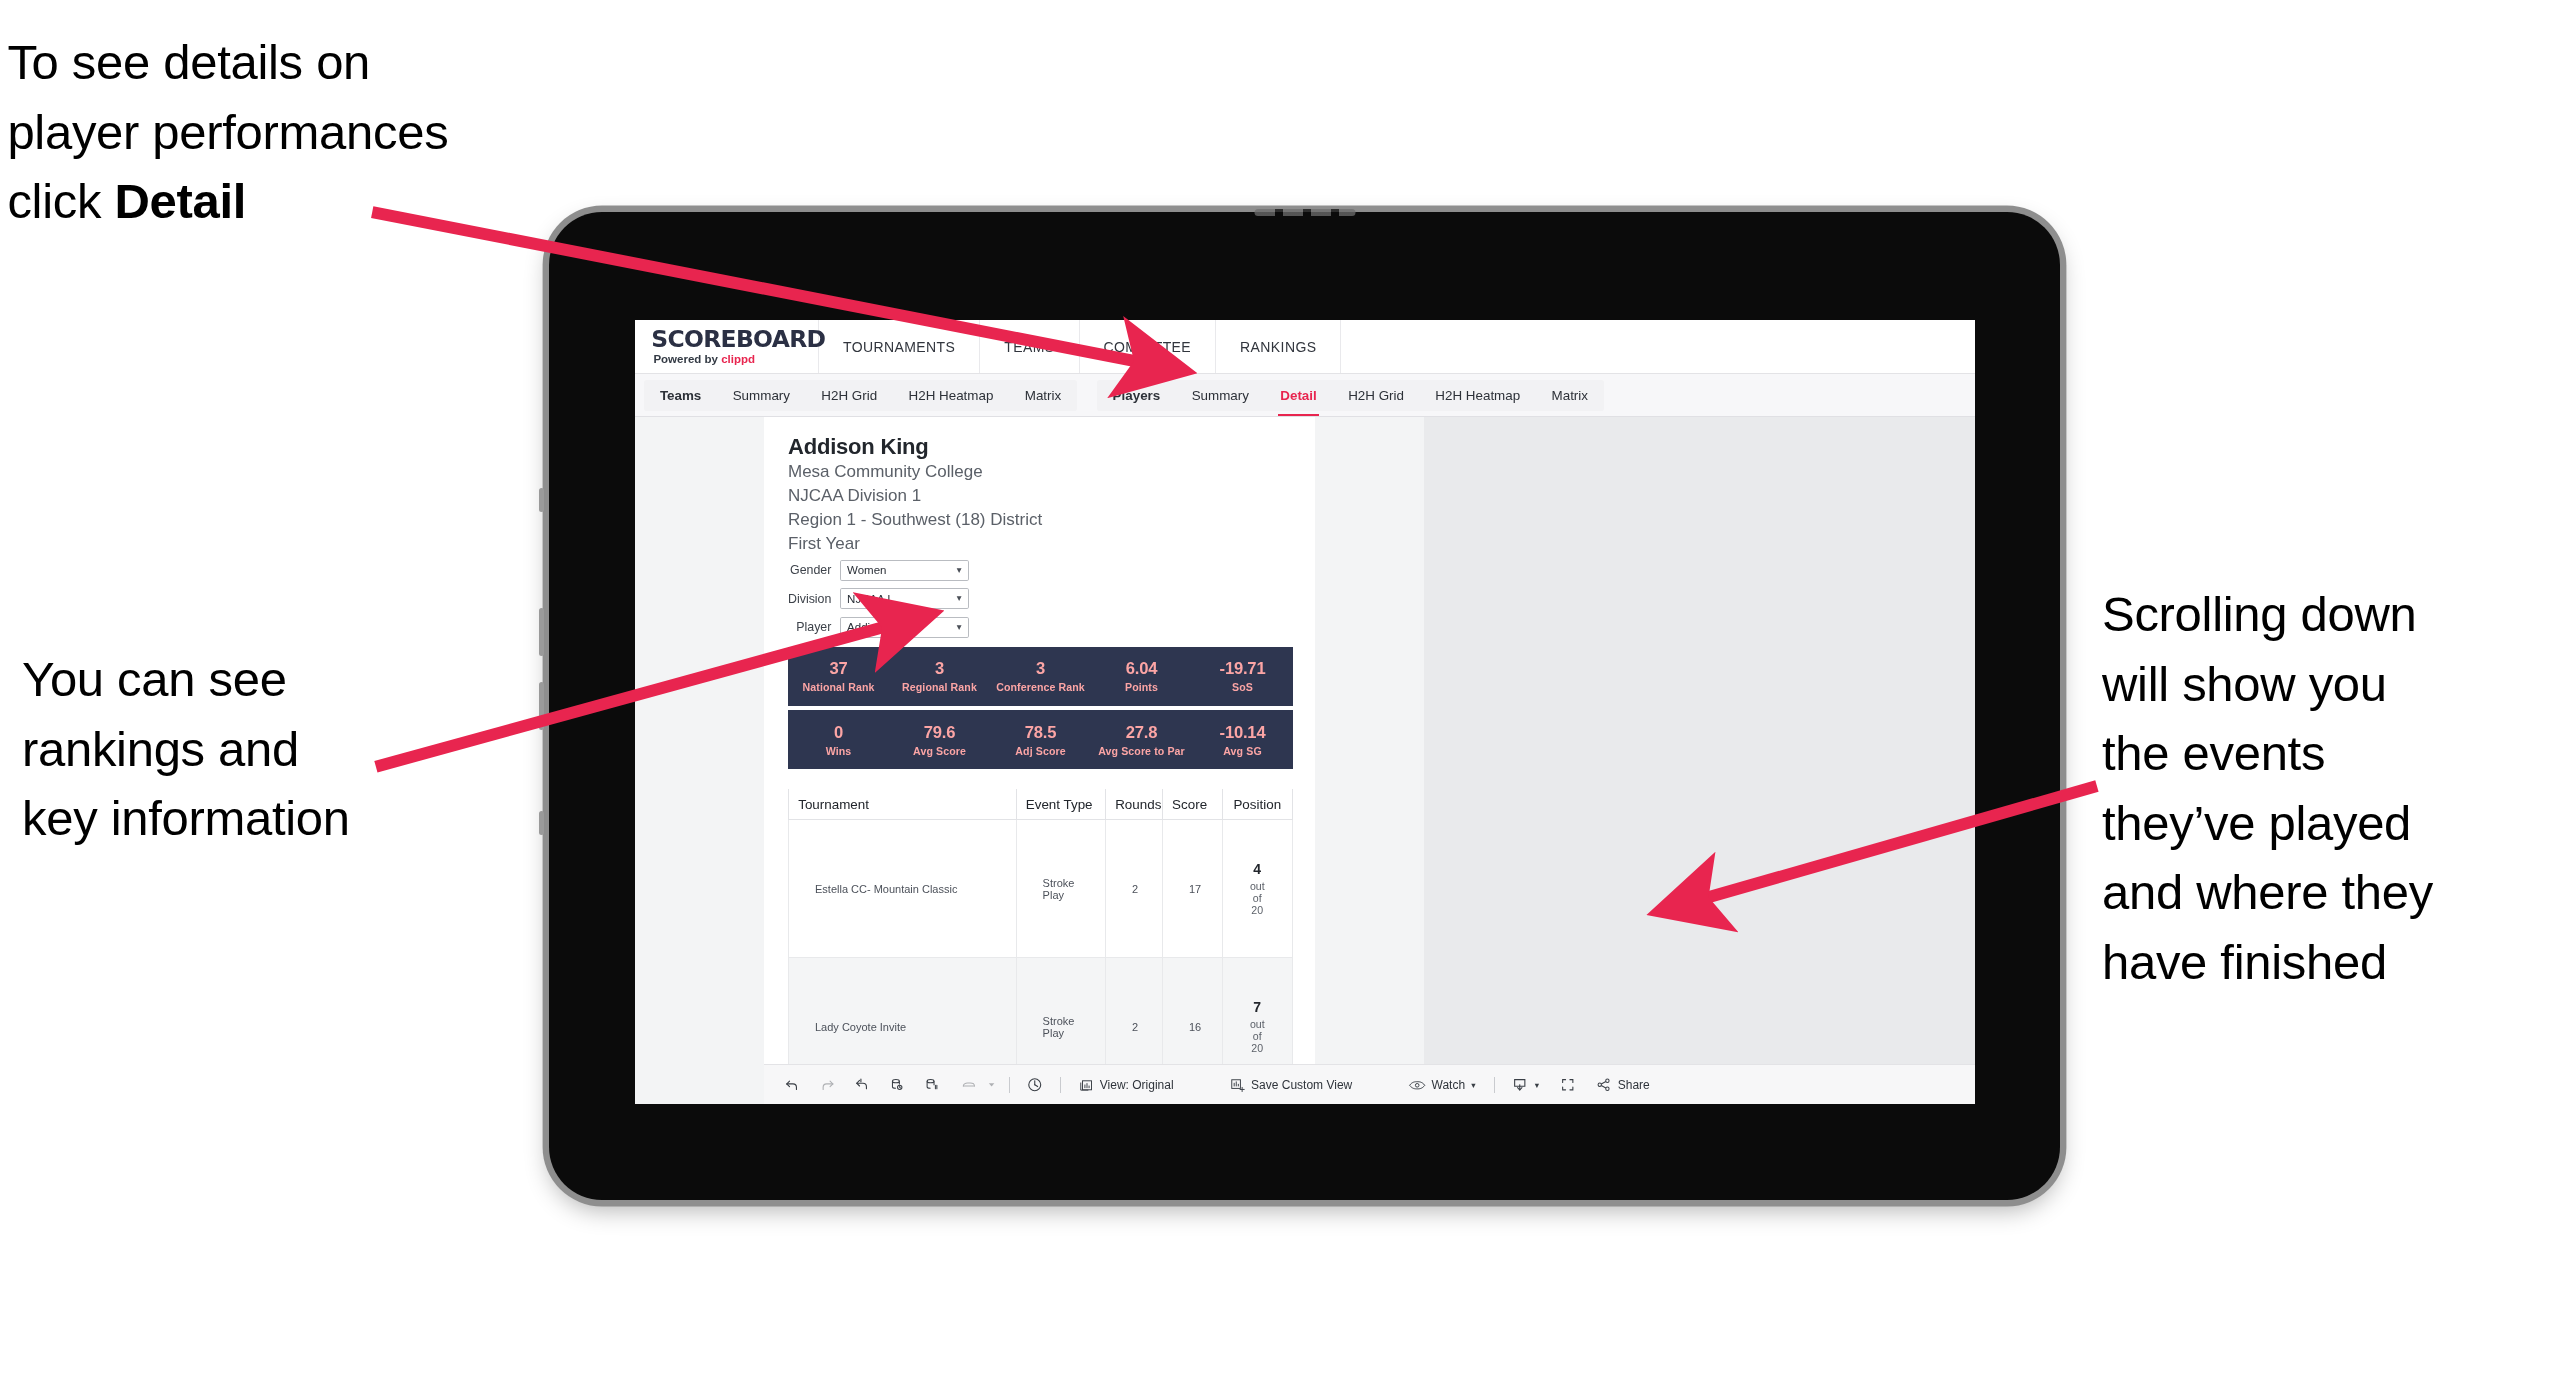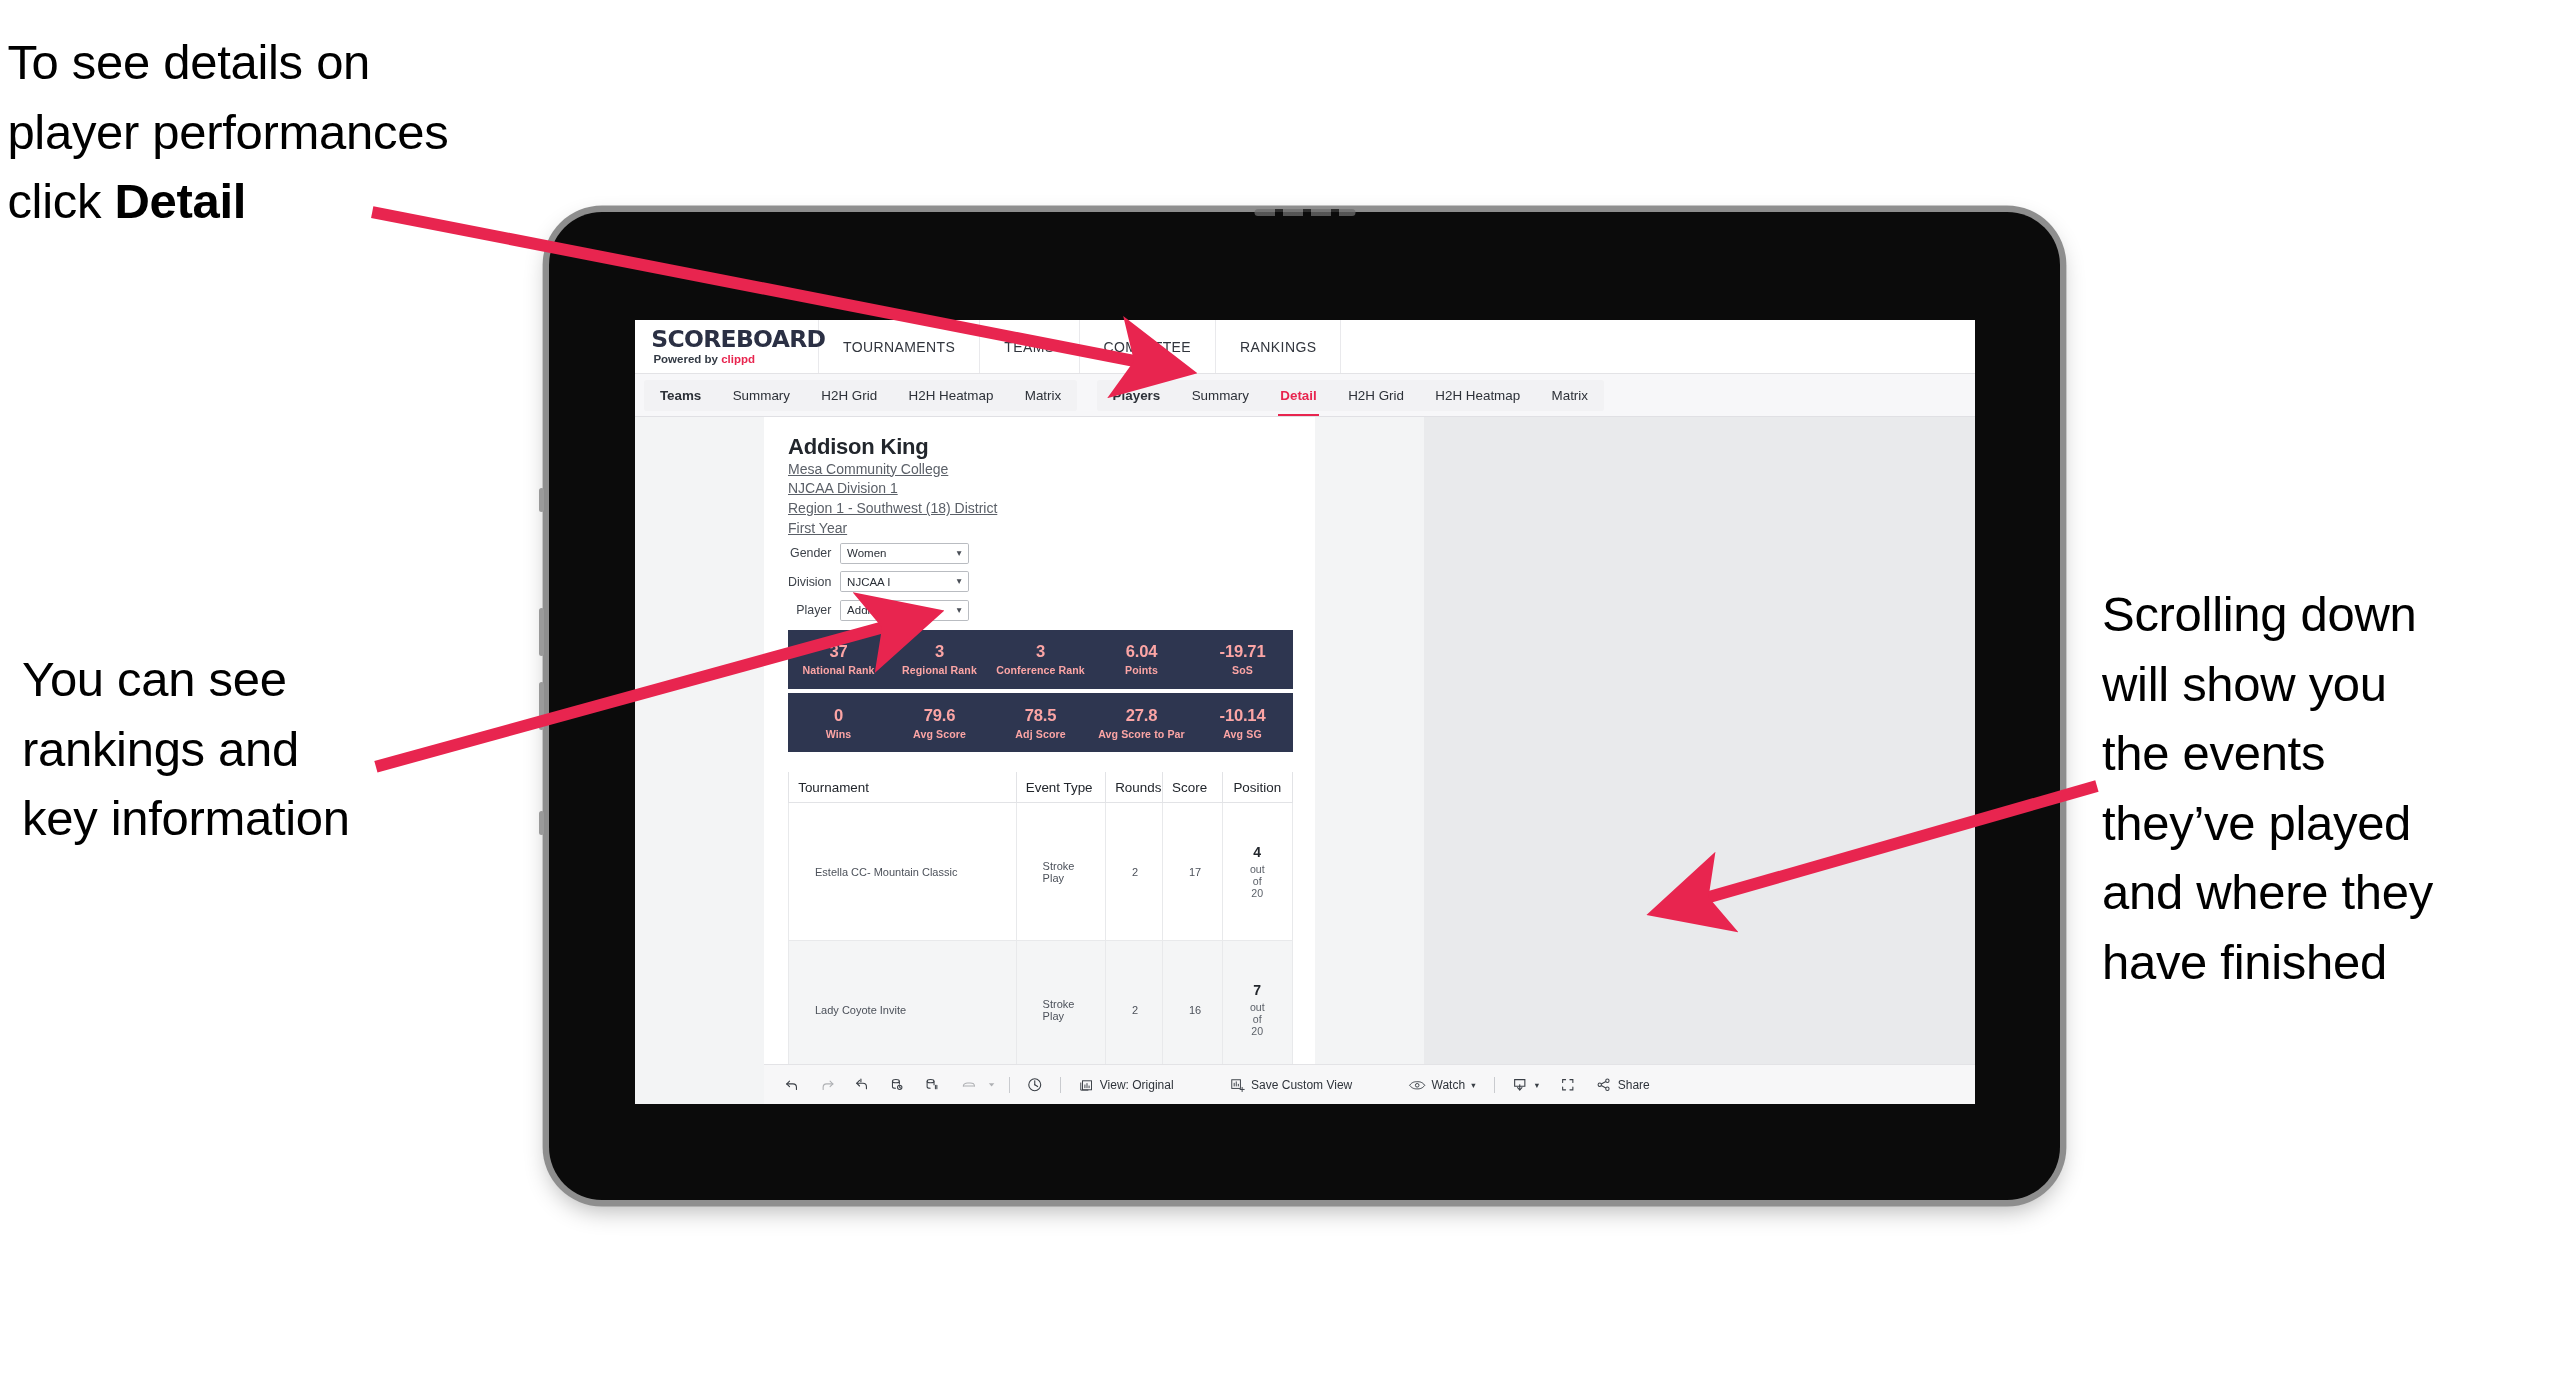--- a/index.html
+++ b/index.html
@@ -118,21 +118,21 @@
     display:flex;flex-direction:column;
   }
   #right-gutter{width:109px;background:#f3f4f5;}
   #far-right{flex:1;background:#e9eaec;}
 
   #doc-inner{padding:16.6px 22px 0 24px;}
 
   
   #doc-head{display:flex;justify-content:space-between;align-items:flex-start;flex-direction:column;}
   #player-name{font-size:22px;font-weight:700;color:#22262c;letter-spacing:-0.2px;line-height:1.18;}
-  .player-meta{font-size:14px;color:#5b6068;line-height:1.42;text-decoration:underline;}
+  .player-meta{font-size:17px;color:#5b6068;line-height:1.42;}
 
   #filters{display:flex;flex-direction:column;gap:7.4px;padding-top:3.7px;}
   .filter-row{display:flex;align-items:center;gap:8.3px;justify-content:flex-end;}
   .filter-label{font-size:12.4px;color:#3d424a;}
   .filter-select{
     width:129px;height:21px;box-sizing:border-box;
     border:0.9px solid #b9bcc1;background:#fff;border-radius:1.8px;
     display:flex;align-items:center;justify-content:space-between;
     padding:0 4.6px 0 6.4px;font-size:11.5px;color:#2b3038;cursor:pointer;
   }

